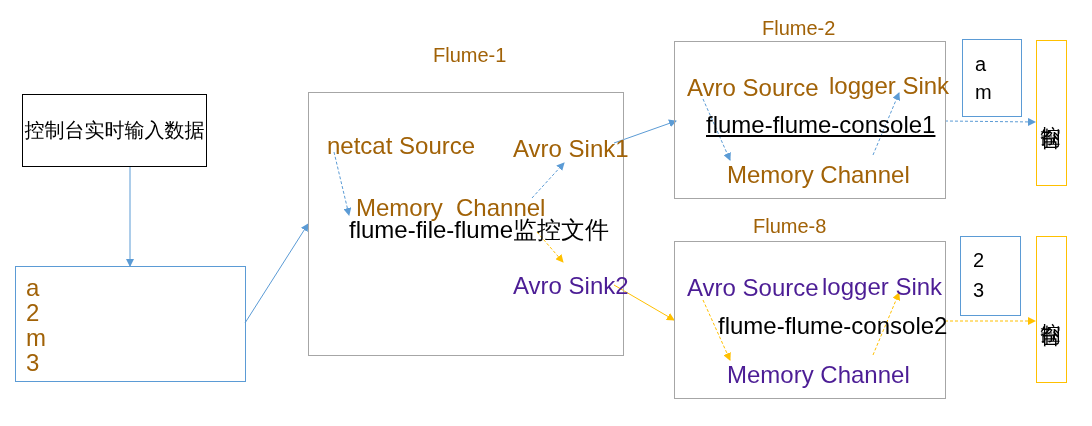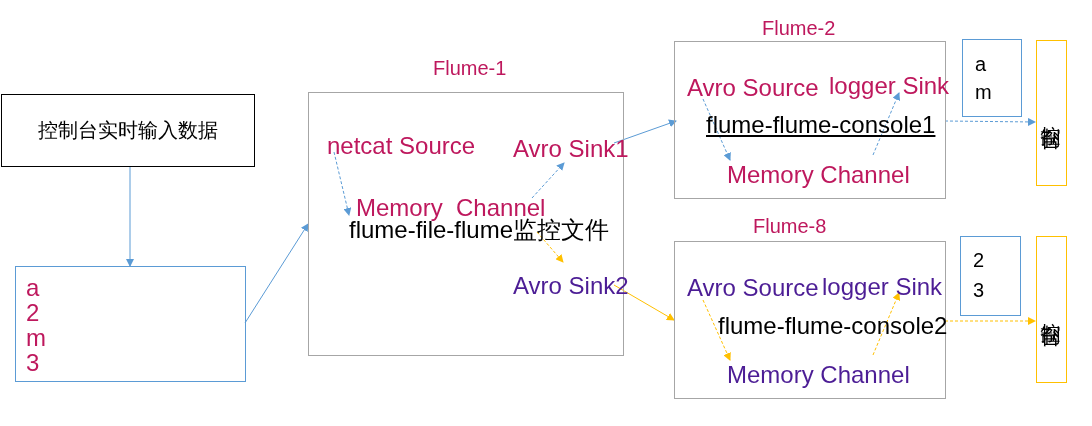--- a/index.html
+++ b/index.html
@@ -1,20 +1,20 @@
 <!DOCTYPE html>
 <html><head>
 <meta charset="utf-8">
 <style>
   html, body { margin: 0; padding: 0; background: #ffffff; }
   body { width: 1092px; height: 426px; position: relative; overflow: hidden;
          font-family: "Liberation Sans", "DejaVu Sans", sans-serif; }
   .abs { position: absolute; white-space: nowrap; }
   .box { position: absolute; box-sizing: border-box; }
-  .red { color: #be185d; }
+  .red { color: #a16207; }
   .amber { color: #4c1d95; }
   .black { color: #000000; }
   .t20 { font-size: 20px; }
   .t19 { font-size: 24px; }
   svg.wires { position: absolute; left: 0; top: 0; }
   .vert { writing-mode: vertical-rl; text-orientation: upright; letter-spacing: 2px; }
 </style>
 </head>
 <body>
 
@@ -35,32 +35,32 @@
   <line x1="614" y1="143" x2="676" y2="121" stroke="#5b9bd5" stroke-width="1" marker-end="url(#mb)"></line>
   <line x1="614" y1="285" x2="674" y2="320" stroke="#ffc000" stroke-width="1" marker-end="url(#ma)"></line>
   <line x1="703" y1="99" x2="730" y2="160" stroke="#5b9bd5" stroke-width="1" stroke-dasharray="3,2" marker-end="url(#mb)"></line>
   <line x1="873" y1="155" x2="899" y2="93" stroke="#5b9bd5" stroke-width="1" stroke-dasharray="3,2" marker-end="url(#mb)"></line>
   <line x1="945" y1="121" x2="1035" y2="122" stroke="#5b9bd5" stroke-width="1" stroke-dasharray="3,2" marker-end="url(#mb)"></line>
   <line x1="703" y1="300" x2="730" y2="360" stroke="#ffc000" stroke-width="1" stroke-dasharray="3,2" marker-end="url(#ma)"></line>
   <line x1="873" y1="355" x2="899" y2="293" stroke="#ffc000" stroke-width="1" stroke-dasharray="3,2" marker-end="url(#ma)"></line>
   <line x1="945" y1="321" x2="1035" y2="321" stroke="#ffc000" stroke-width="1" stroke-dasharray="3,2" marker-end="url(#ma)"></line>
 </svg>
 
-<div class="box" style="left:1px;top:94px;width:254px;height:73px;border:1.5px solid #000;display:flex;align-items:center;justify-content:center;">
+<div class="box" style="left:22px;top:94px;width:185px;height:73px;border:1.5px solid #000;display:flex;align-items:center;justify-content:center;">
   <span class="t20 black">控制台实时输入数据</span>
 </div>
 
 <div class="box" style="left:15px;top:266px;width:231px;height:116px;border:1.5px solid #5b9bd5;padding:8px 0 0 10px;">
   <div class="red t19" style="line-height:25px;">a</div>
   <div class="red t19" style="line-height:25px;">2</div>
   <div class="red t19" style="line-height:25px;">m</div>
   <div class="red t19" style="line-height:25px;">3</div>
 </div>
 
-<span class="abs red t20" style="left:433px;top:57px;">Flume-1</span>
+<span class="abs red t20" style="left:433px;top:44px;">Flume-1</span>
 <div class="box" style="left:308px;top:92px;width:316px;height:264px;border:1.5px solid #a6a6a6;"></div>
 <span class="abs red t19" style="left:327px;top:132px;text-align:right;">netcat Source</span>
 <span class="abs red t19" style="left:513px;top:135px;">Avro Sink1</span>
 <span class="abs red t19" style="left:356px;top:194px;white-space:pre;">Memory  Channel</span>
 <span class="abs black t19" style="left:349px;top:214px;">flume-file-flume监控文件</span>
 <span class="abs amber t19" style="left:513px;top:272px;">Avro Sink2</span>
 
 <span class="abs red t20" style="left:762px;top:17px;">Flume-2</span>
 <div class="box" style="left:674px;top:41px;width:272px;height:158px;border:1.5px solid #a6a6a6;"></div>
 <span class="abs red t19" style="left:687px;top:74px;">Avro Source</span>

